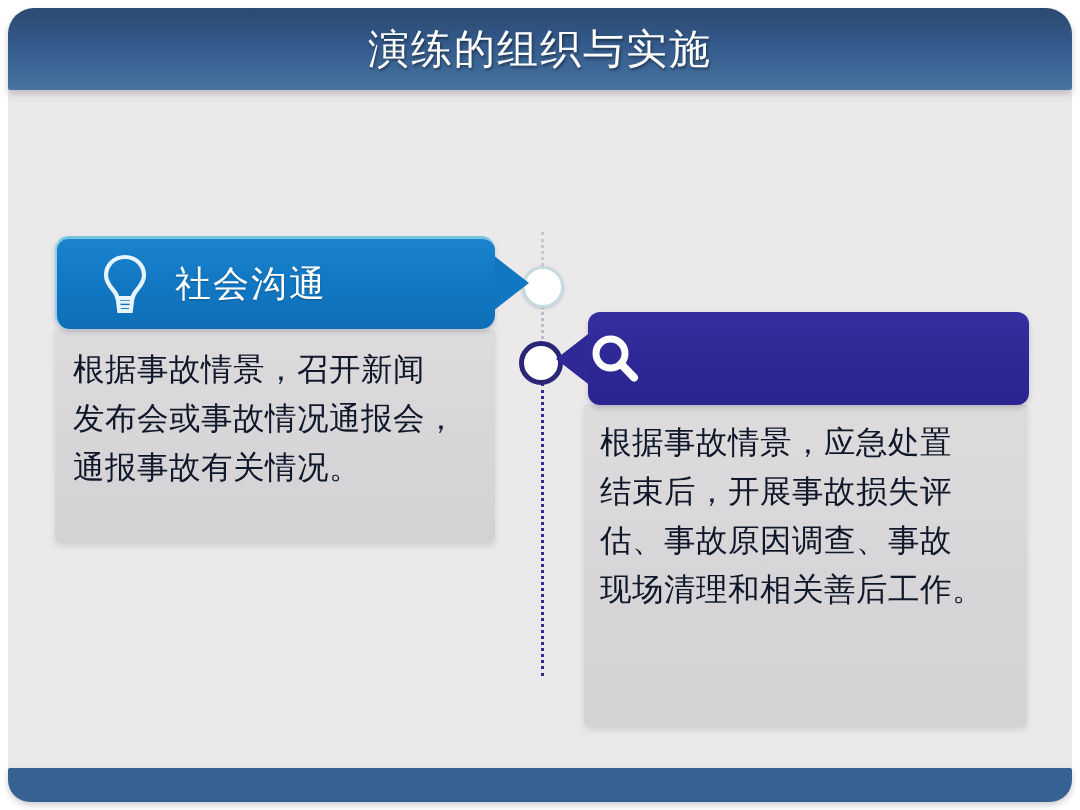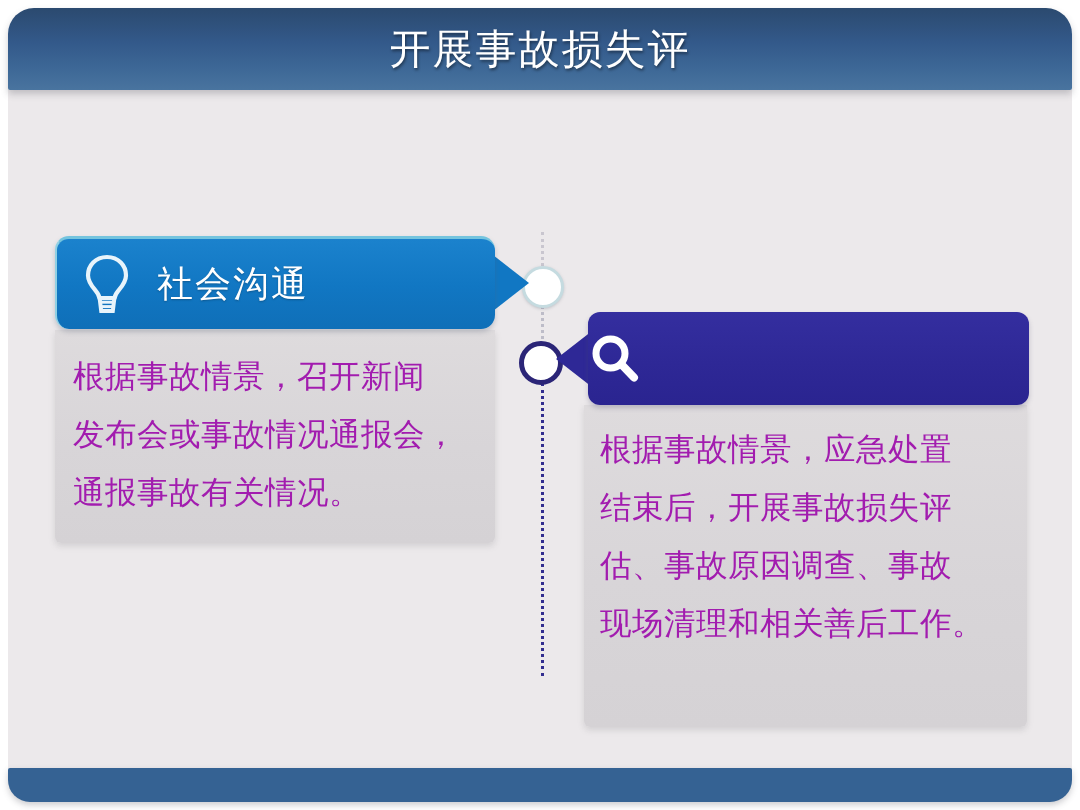--- a/index.html
+++ b/index.html
@@ -115,25 +115,26 @@
   .card {
     position: absolute;
   }
   .card-body {
     position: absolute;
     background: linear-gradient(180deg, #dedbdd 0%, #d8d5d8 55%, #d5d2d5 100%);
     border-radius: 0 0 6px 6px;
     box-shadow: 0 3px 6px rgba(120, 118, 125, 0.22);
   }
   .card-text {
-    color: #a21caf;
+    color: #0f172a;
     font-size: 31.5px;
-    line-height: 58px;
+    line-height: 49px;
     letter-spacing: 0.5px;
     white-space: pre-line;
+    font-family: Liberation Mono, monospace;
   }
 
   
   .card-left .card-body {
     left: 55px;
     top: 330px;
     width: 440px;
     height: 213px;
   }
   .card-left .card-text {
@@ -153,21 +154,21 @@
   
   .chip-blue {
     left: 55px;
     top: 236px;
     width: 440px;
     height: 93px;
     background: linear-gradient(180deg, #1b82cd 0%, #1177c3 52%, #0f6fb8 100%);
     border-radius: 14px 14px 14px 14px;
     border-top: 3px solid #74c4de;
     border-left: 2px solid #8fd0e4;
-    padding-left: 26px;
+    padding-left: 44px;
     box-shadow: 0 3px 5px rgba(80, 90, 110, 0.28);
   }
   .chip-blue-tail {
     position: absolute;
     left: 493px;
     top: 255px;
     width: 0;
     height: 0;
     border-top: 28px solid transparent;
     border-bottom: 28px solid transparent;
@@ -238,21 +239,21 @@
   }
 </style>
 </head>
 <body>
 
 <div id="slide">
 
   <div class="page-body"></div>
 
   <div class="banner">
-    <div class="banner-title">开展事故损失评</div>
+    <div class="banner-title">演练的组织与实施</div>
   </div>
 
   <div class="timeline-top-line"></div>
   <div class="timeline-mid-line"></div>
   <div class="timeline-bottom-line"></div>
   <div class="node node-upper"></div>
   <div class="node node-lower"></div>
 
   <div class="card card-left">
 

